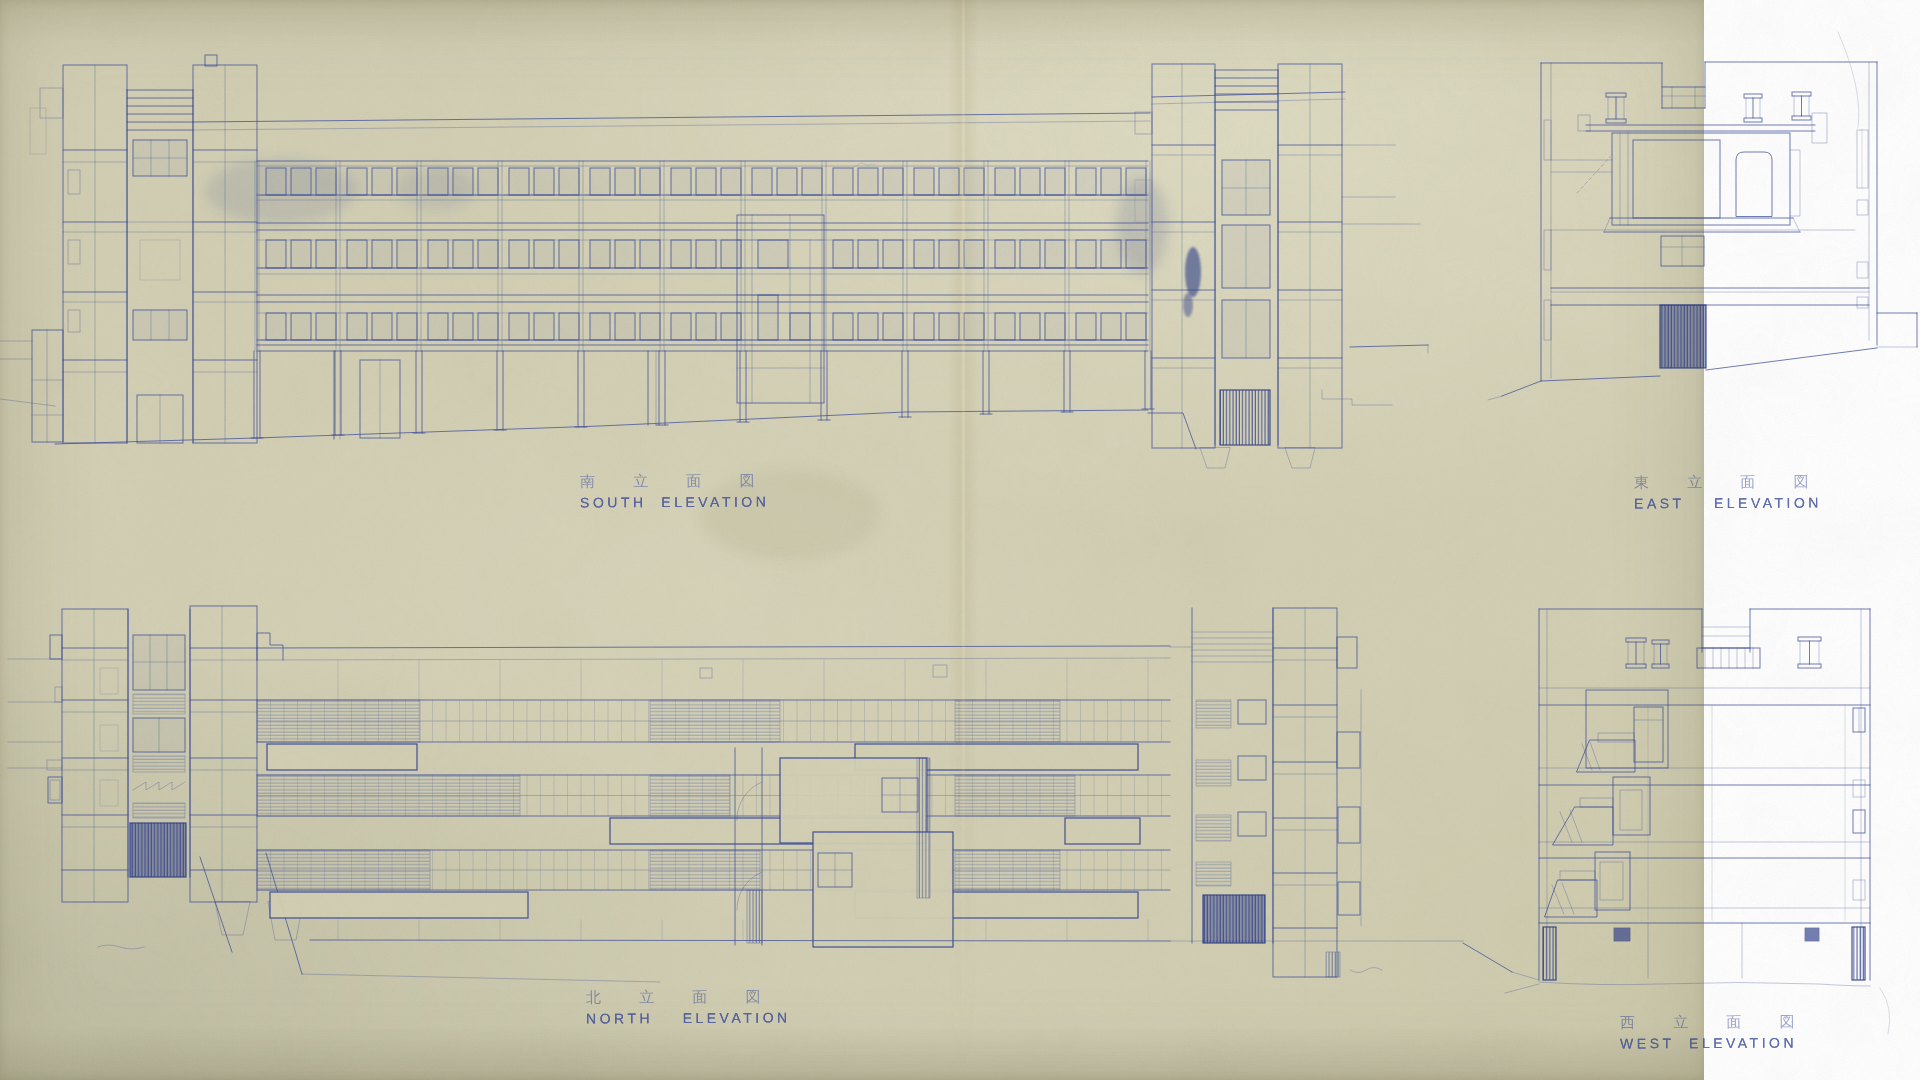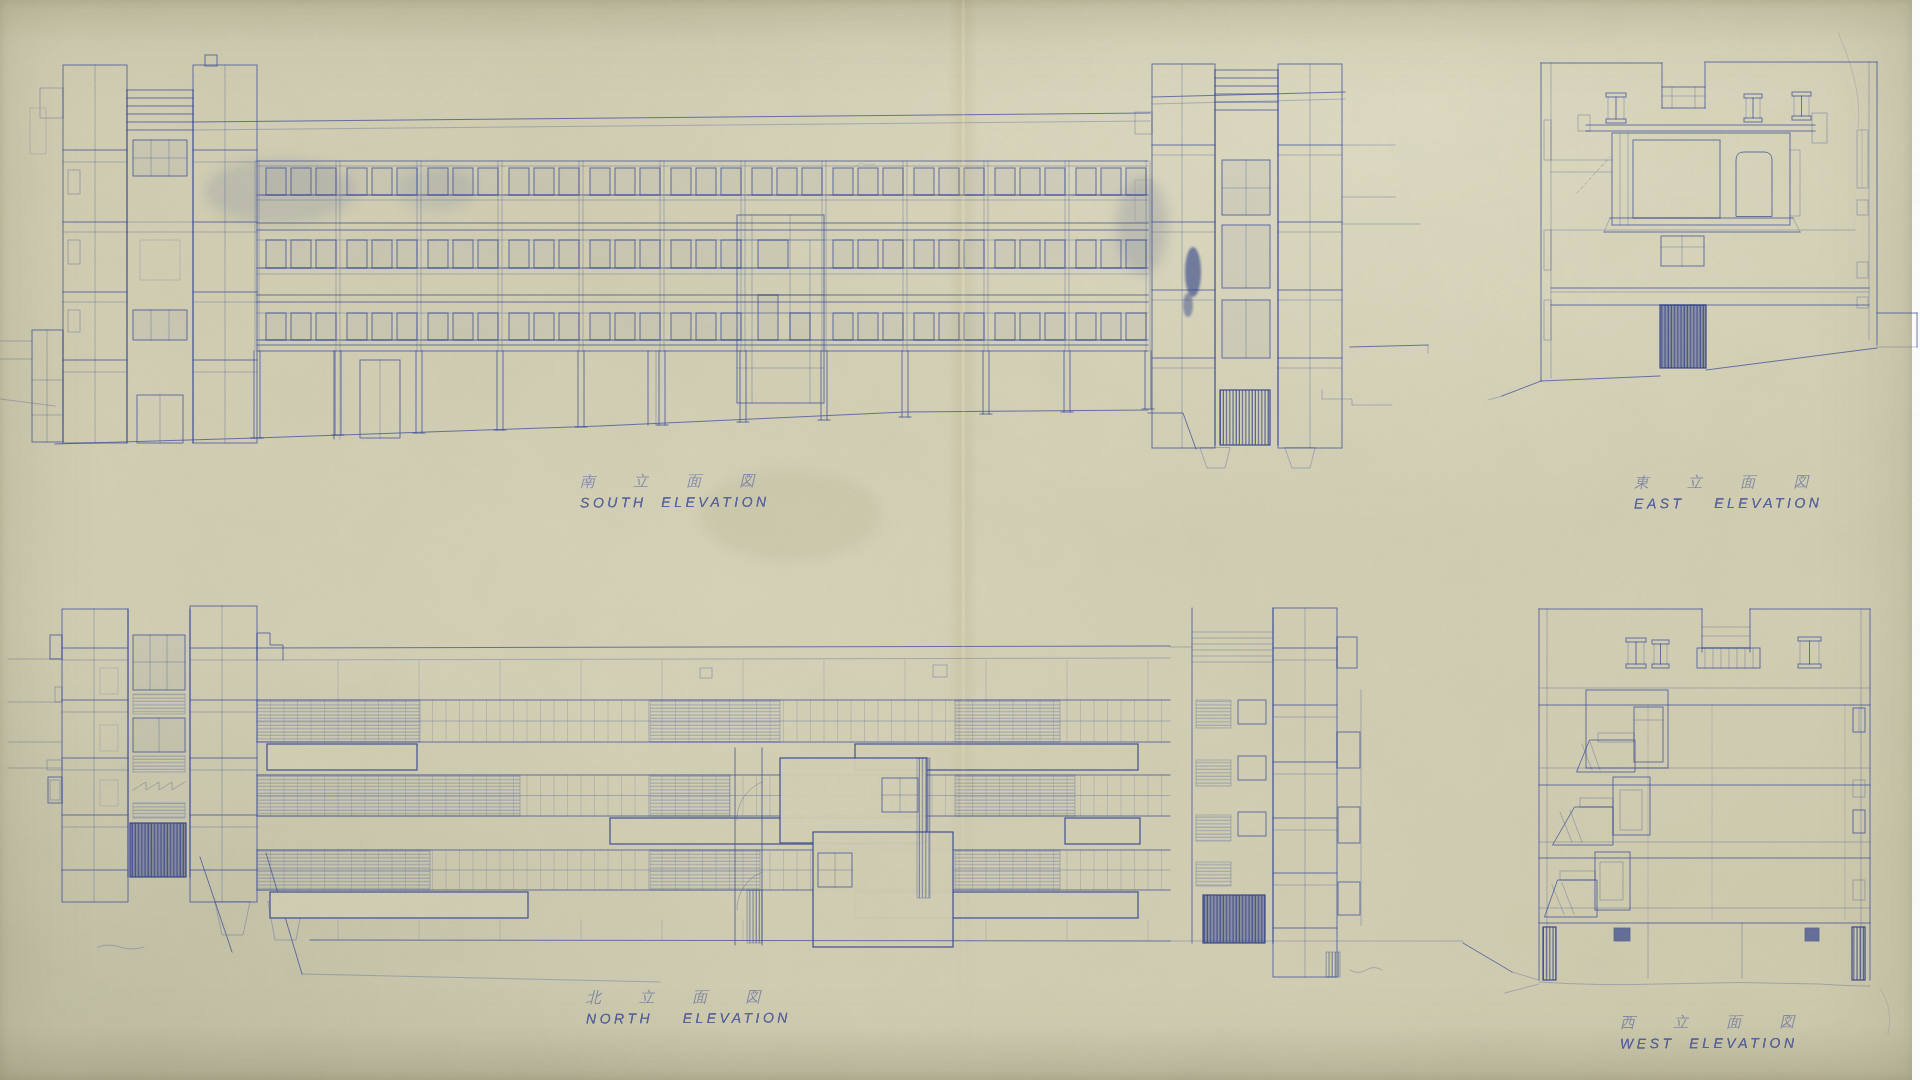--- a/index.html
+++ b/index.html
@@ -1,25 +1,24 @@
 <!DOCTYPE html>
 <html><head>
 <meta charset="utf-8">
 <style>
   html,body{margin:0;padding:0;width:1920px;height:1080px;overflow:hidden;}
   .paper{
-    position:relative;width:1912px;height:1080px;
+    position:relative;width:1704px;height:1080px;
     background-color:#d3d0b5;
     background-image:
       radial-gradient(1300px 650px at 72% 12%, rgba(255,252,232,.28), rgba(255,252,232,0) 62%),
       radial-gradient(1100px 600px at 6% 92%, rgba(88,92,66,.13), rgba(88,92,66,0) 60%),
       radial-gradient(900px 520px at 96% 88%, rgba(196,190,152,.20), rgba(196,190,152,0) 60%),
       radial-gradient(800px 400px at 40% 55%, rgba(255,250,230,.10), rgba(255,250,230,0) 70%),
       linear-gradient(180deg, rgba(140,130,92,.14), rgba(140,130,92,0) 4%, rgba(140,130,92,0) 95%, rgba(110,105,75,.16));
-    font-style: italic;
   }
   .paper::after{
     content:"";position:absolute;inset:0;pointer-events:none;
     box-shadow:inset 0 0 90px rgba(95,90,58,.22), inset 0 0 10px rgba(95,90,58,.18);
   }
   .crease{
     position:absolute;top:0;left:948px;width:30px;height:1080px;pointer-events:none;
     background:
       linear-gradient(90deg, rgba(0,0,0,0) 0%, rgba(150,120,62,.10) 42%, rgba(235,226,186,.22) 52%, rgba(120,100,55,.08) 60%, rgba(0,0,0,0) 100%);
     -webkit-mask-image:linear-gradient(180deg,#000 0%,#000 55%,rgba(0,0,0,.25) 80%,transparent 100%);

